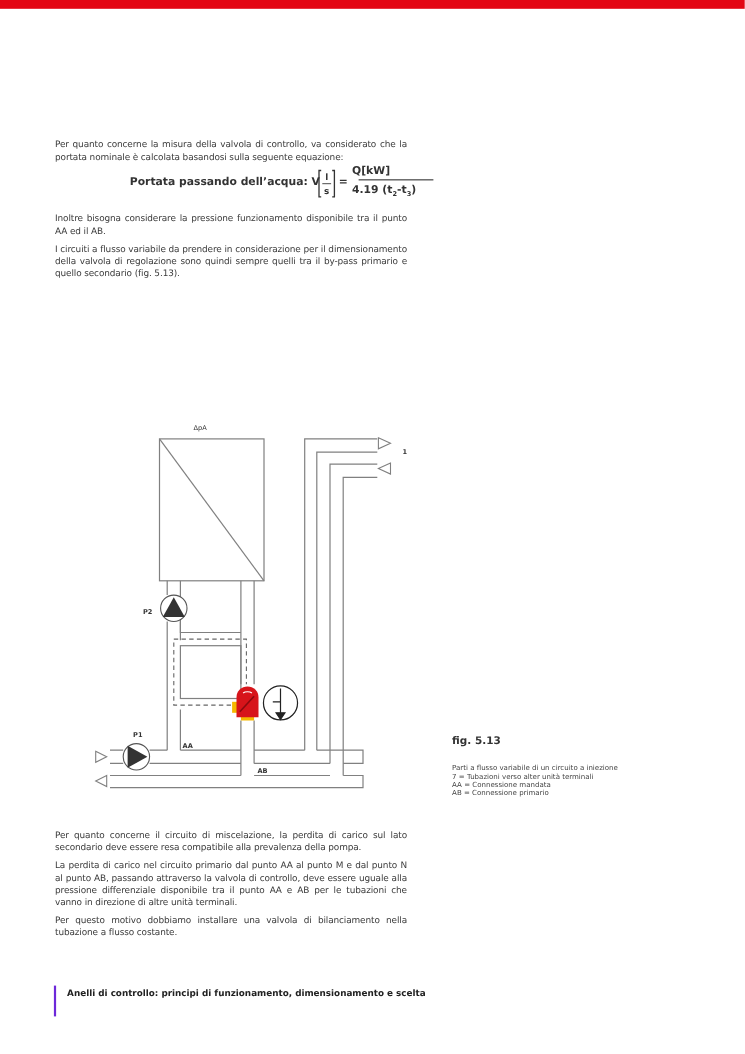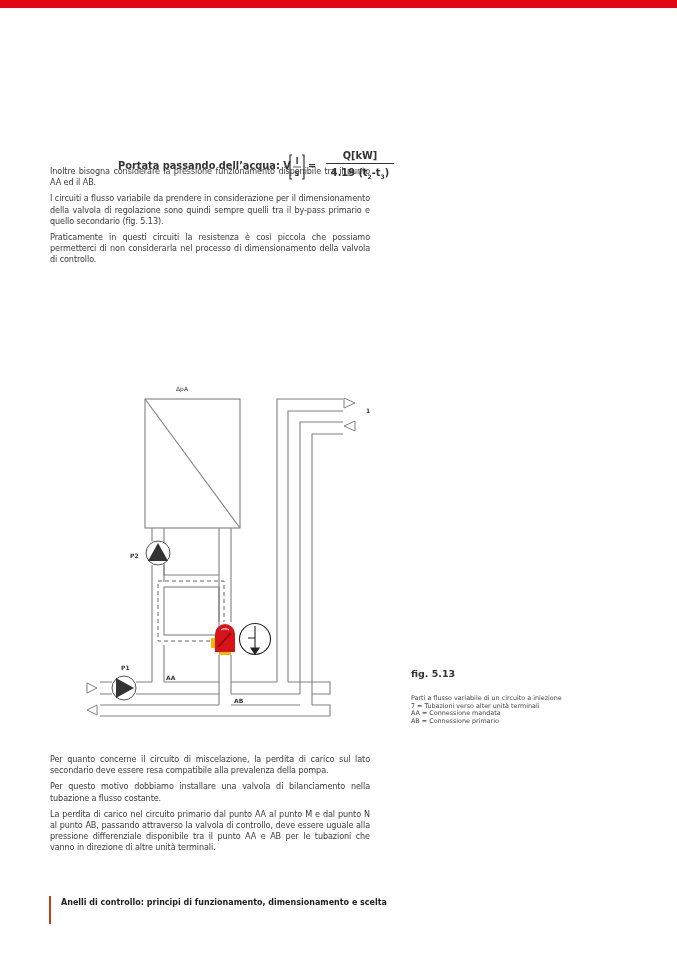--- a/index.html
+++ b/index.html
@@ -12,44 +12,44 @@
   .col { position: absolute; left: 50px; width: 320px; font-size: 8.1px; line-height: 11.2px; letter-spacing: -0.1px; }
   .col p { margin: 0 0 5px 0; text-align: justify; }
   #intro { top: 126px; }
   #body2 { top: 754px; }
   .formula {
     position: absolute; top: 150px; left: 118px; width: 260px; height: 34px;
     font-weight: bold; font-size: 9.8px; color: #333;
   }
   .formula .lbl { position: absolute; left: 0; top: 10px; white-space: nowrap; }
   .formula .bracket { position: absolute; left: 170px; top: 3px; font-size: 9px; }
-  .formula .frac { position: absolute; left: 202px; top: 0; width: 80px; text-align: center; }
+  .formula .frac { position: absolute; left: 202px; top: 0; width: 80px; text-align: left; }
   .formula .num { display: block; padding-bottom: 2px; }
   .formula .bar { display: block; border-top: 1px solid #333; margin: 0 6px; }
   .formula .den { display: block; padding-top: 3px; }
   .formula .eq { position: absolute; left: 190px; top: 10px; }
   sub { font-size: 6px; }
   .diagram { position: absolute; left: 80px; top: 375px; }
   .caption { position: absolute; left: 411px; top: 668px; width: 260px; }
   .caption .ttl { font-weight: bold; font-size: 9.5px; color: #333; margin-bottom: 16px; }
   .caption .ln { font-size: 6.4px; line-height: 7.6px; color: #444; }
-  .footer { position: absolute; left: 49px; top: 896px; height: 28px; border-left: 2px solid #c2410c; }
+  .footer { position: absolute; left: 49px; top: 896px; height: 28px; border-left: 2px solid #6d28d9; }
   .footer span { position: absolute; left: 10px; top: 2px; white-space: nowrap; font-size: 8px; font-weight: bold; color: #222; }
   svg text { font-family: "DejaVu Sans", sans-serif; }
 </style>
 </head>
 <body>
 
 <div class="topbar"></div>
 
 <div class="col" id="intro">
+  <p>Per quanto concerne la misura della valvola di controllo, va considerato che la portata nominale è calcolata basandosi sulla seguente equazione:</p>
   <div style="height:40px"></div>
   <p>Inoltre bisogna considerare la pressione funzionamento disponibile tra il punto AA ed il AB.</p>
   <p>I circuiti a flusso variabile da prendere in considerazione per il dimensionamento della valvola di regolazione sono quindi sempre quelli tra il by-pass primario e quello secondario (fig. 5.13).</p>
-  <p>Praticamente in questi circuiti la resistenza è così piccola che possiamo permetterci di non considerarla nel processo di dimensionamento della valvola di controllo.</p>
 </div>
 
 <div class="formula">
   <span class="lbl"><span>Portata passando dell’acqua:</span> <span>V</span></span>
   <span class="bracket">
     <svg width="18" height="28">
       <path d="M4 2 H2 V26 H4 M14 2 H16 V26 H14" stroke="#333" stroke-width="1.2" fill="none"></path>
       <text x="9" y="11" font-size="8" font-weight="bold" text-anchor="middle" fill="#333">l</text>
       <line x1="5" y1="14" x2="13" y2="14" stroke="#333" stroke-width="0.8"></line>
       <text x="9" y="23" font-size="8" font-weight="bold" text-anchor="middle" fill="#333">s</text>
@@ -130,19 +130,19 @@
 <div class="caption">
   <div class="ttl">fig. 5.13</div>
   <div class="ln">Parti a flusso variabile di un circuito a iniezione</div>
   <div class="ln">7 = Tubazioni verso alter unità terminali</div>
   <div class="ln">AA = Connessione mandata</div>
   <div class="ln">AB = Connessione primario</div>
 </div>
 
 <div class="col" id="body2">
   <p>Per quanto concerne il circuito di miscelazione, la perdita di carico sul lato secondario deve essere resa compatibile alla prevalenza della pompa.</p>
+  <p>La perdita di carico nel circuito primario dal punto AA al punto M e dal punto N al punto AB, passando attraverso la valvola di controllo, deve essere uguale alla pressione differenziale disponibile tra il punto AA e AB per le tubazioni che vanno in direzione di altre unità terminali.</p>
   <p>Per questo motivo dobbiamo installare una valvola di bilanciamento nella tubazione a flusso costante.</p>
-  <p>La perdita di carico nel circuito primario dal punto AA al punto M e dal punto N al punto AB, passando attraverso la valvola di controllo, deve essere uguale alla pressione differenziale disponibile tra il punto AA e AB per le tubazioni che vanno in direzione di altre unità terminali.</p>
 </div>
 
 <div class="footer">
   <span>Anelli di controllo: principi di funzionamento, dimensionamento e scelta</span>
 </div>
 
 </body></html>

